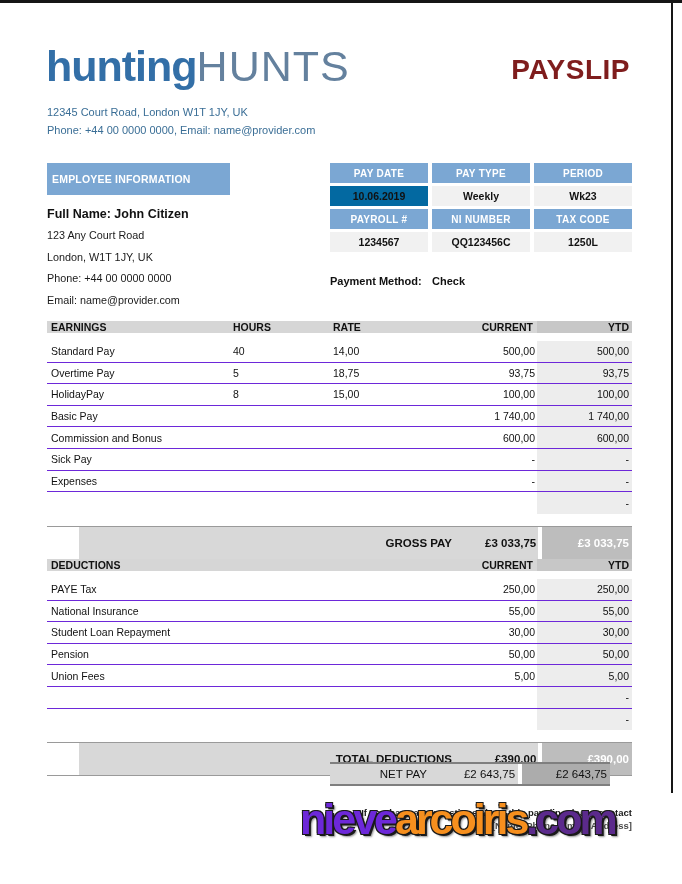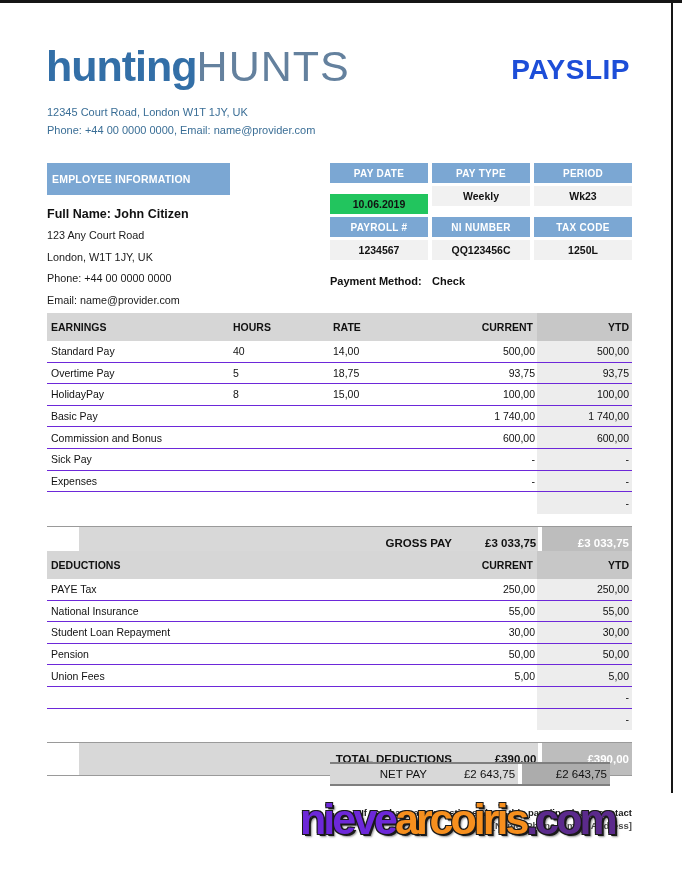--- a/index.html
+++ b/index.html
@@ -7,44 +7,44 @@
   body { font-family:"Liberation Sans", sans-serif; }
   .page { position:relative; width:682px; height:884px; background:#fff; overflow:hidden; }
 
   .border-top { position:absolute; left:0; top:0; width:682px; height:3px; background:#161616; }
   .border-right { position:absolute; left:671px; top:0; width:2px; height:793px; background:#161616; }
 
   
   .logo { position:absolute; left:46px; top:42px; font-size:43px; white-space:nowrap; }
   .logo-bold { font-weight:bold; color:#336FA7; letter-spacing:-1px; }
   .logo-light { font-weight:normal; color:#64819E; letter-spacing:1px; }
-  .doc-title { position:absolute; right:52px; top:54px; font-size:28px; font-weight:bold; color:#1d4ed8; letter-spacing:0.5px;margin-left:32px; }
+  .doc-title { position:absolute; right:52px; top:54px; font-size:28px; font-weight:bold; color:#7f1d1d; letter-spacing:0.5px;margin-left:32px; }
   .co-address { position:absolute; left:47px; top:103px; font-size:11px; color:#3A6E96; line-height:18px; }
 
   
   .emp { position:absolute; left:47px; top:163px; width:240px; }
   .sec-bar { width:183px; height:32px; background:#7BA7D3; color:#fff; font-weight:bold; font-size:10.5px; display:flex; align-items:center; padding-left:5px; letter-spacing:0.2px; }
   .emp-name { margin-top:9px; font-size:12.5px; font-weight:bold; color:#111; line-height:21.4px; }
   .emp-line { font-size:10.8px; color:#1a1a1a; line-height:21.4px; }
 
   
   .payinfo { position:absolute; left:330px; top:163px; width:302px; }
   .pi-row { display:flex; gap:4px; margin-bottom:3px; }
   .pi-cell { width:98px; height:20px; display:flex; align-items:center; justify-content:center; }
   .pi-h { background:#7BA7D3; color:#fff; font-weight:bold; font-size:10px; letter-spacing:0.3px; }
   .pi-v { background:#F1F1F1; font-weight:bold; font-size:10.5px; color:#111; }
-  .pi-v-blue { background:#22c55e;margin-top:8px; }
+  .pi-v-blue { background:#0369a1; }
   .pay-method { position:absolute; left:330px; top:275px; display:flex; font-size:11px; font-weight:bold; color:#111; }
   .pm-label { width:102px; }
 
   
   .tbl { position:absolute; left:47px; width:585px; }
   .earnings { top:313px; }
   .deductions { top:551px; }
-  .t-hdr { display:flex; height:28px; font-weight:bold; font-size:10.5px; color:#111; }
+  .t-hdr { display:flex; height:28px; font-weight:bold; font-size:10.5px; color:#111;align-items:center; }
   .hd-left { display:flex; width:490px; background:#D6D6D6; align-items:center; }
   .hd-ytd { width:95px; background:#C7C7C7; display:flex; align-items:center; justify-content:flex-end; padding-right:3px; }
   .t-row { display:flex; height:21.6px; border-bottom:1px solid #6d28d9; font-size:10.5px; color:#111; }
   .t-row.no-border { border-bottom:none; }
   .cell { display:flex; align-items:center; }
   .c-label { width:186px; padding-left:4px; }
   .c-flex { flex:1; padding-left:4px; }
   .c-hours { width:100px; }
   .c-rate { width:103px; }
   .c-cur { width:101px; justify-content:flex-end; padding-right:2px; text-align:right; }

